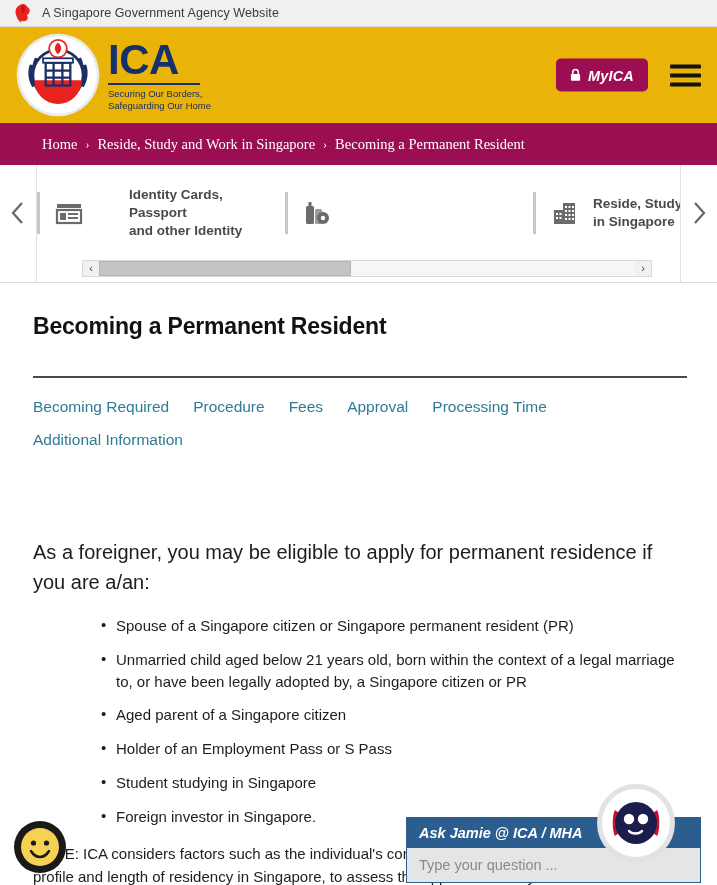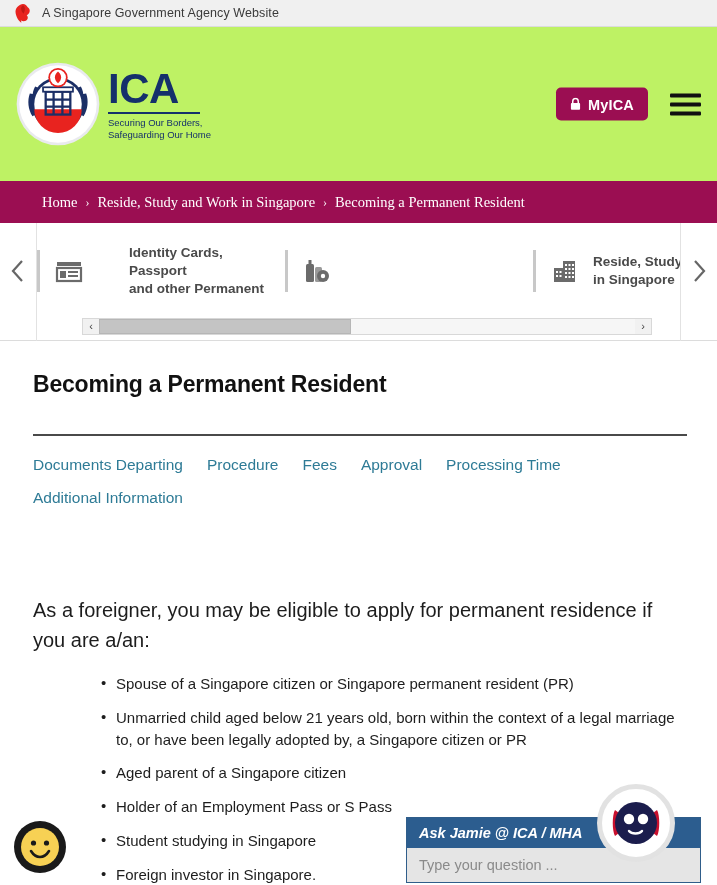--- a/index.html
+++ b/index.html
@@ -34,22 +34,22 @@
     display: block;
   }
   .gov-banner .gov-text {
     font-size: 12.5px;
     color: #3a3a3a;
     letter-spacing: 0.1px;
   }
 
   
   .header {
-    height: 154px;
-    background: #bef264;
+    height: 96px;
+    background: #eab308;
     position: relative;
     display: flex;
     align-items: center;
     box-sizing: border-box;
   }
   .logo-block {
     display: flex;
     align-items: center;
     margin-left: 14px;
   }
@@ -106,20 +106,21 @@
     font-family: inherit;
   }
   .myica-btn .lock {
     width: 11px;
     height: 13px;
     display: block;
   }
   .myica-label {
     font-size: 14.5px;
     font-weight: bold;
+    font-style: italic;
     letter-spacing: 0.2px;
   }
   .hamburger {
     width: 31px;
     height: 22px;
     display: flex;
     flex-direction: column;
     justify-content: space-between;
     cursor: pointer;
   }
@@ -472,21 +473,21 @@
           <svg width="30" height="30" viewBox="0 0 30 30">
             <rect x="3" y="6" width="24" height="4" fill="#6b6b6b"></rect>
             <rect x="3" y="12" width="24" height="13" fill="none" stroke="#6b6b6b" stroke-width="2.2"></rect>
             <rect x="6" y="15" width="6" height="7" fill="#6b6b6b"></rect>
             <rect x="14" y="15" width="10" height="2" fill="#6b6b6b"></rect>
             <rect x="14" y="19" width="10" height="2" fill="#6b6b6b"></rect>
           </svg>
         </span>
         <span class="car-label">
           <span>Identity Cards, Passport</span><br>
-          <span>and other Permanent</span>
+          <span>and other Identity</span>
         </span>
       </div>
 
       <div class="car-item">
         <span class="car-icon">
           <svg width="30" height="30" viewBox="0 0 30 30">
             <rect x="4" y="8" width="8" height="18" rx="1.5" fill="#6b6b6b"></rect>
             <rect x="6.5" y="4" width="3" height="4" fill="#6b6b6b"></rect>
             <rect x="13" y="11" width="7" height="15" rx="1.5" fill="#9a9a9a"></rect>
             <circle cx="21" cy="20" r="6" fill="#6b6b6b"></circle>
@@ -542,21 +543,21 @@
       <polyline points="4,3 13,13 4,23" fill="none" stroke="#666" stroke-width="2.2"></polyline>
     </svg>
   </div>
 </div>
 
 <div class="content">
   <h1 class="page-title">Becoming a Permanent Resident</h1>
   <div class="title-rule"></div>
 
   <div class="anchor-links">
-    <a>Documents Departing</a>
+    <a>Becoming Required</a>
     <a>Procedure</a>
     <a>Fees</a>
     <a>Approval</a>
     <a>Processing Time</a>
     <a>Additional Information</a>
   </div>
 
   <p class="intro">As a foreigner, you may be eligible to apply for permanent residence if you are a/an:</p>
 
   <ul class="elig">

